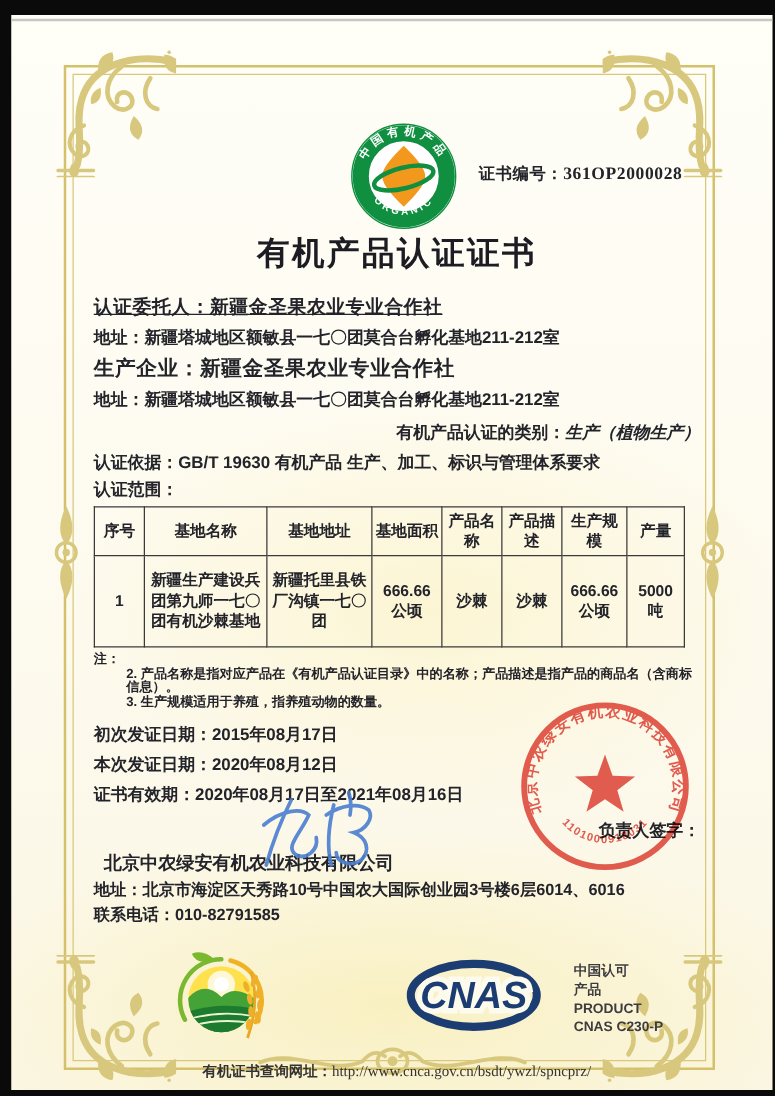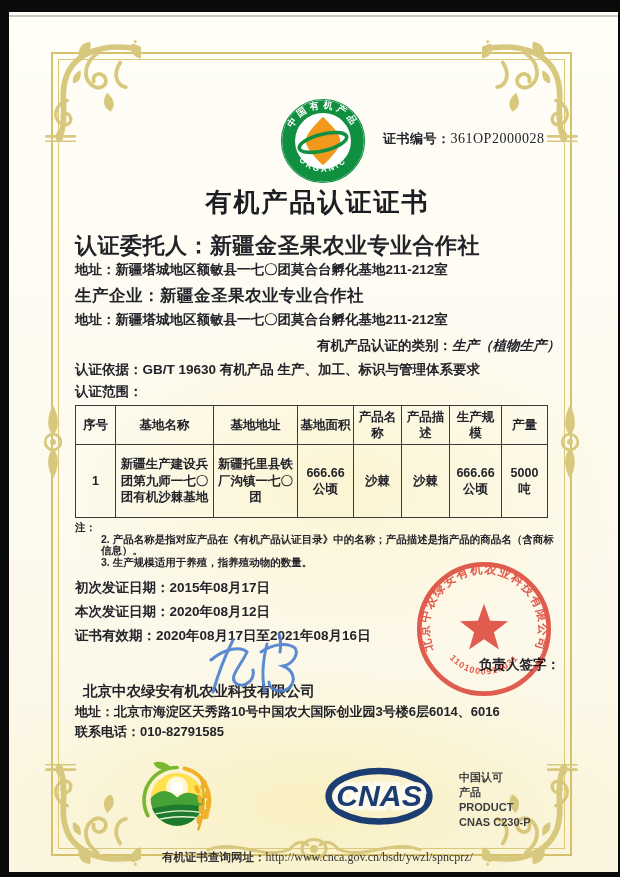--- a/index.html
+++ b/index.html
@@ -23,26 +23,26 @@
   .orn-br{right:32px;bottom:4px;transform:scale(-1,-1);}
   .orn-left{left:32px;top:50%;transform:translateY(-50%);}
   .orn-right{right:36px;top:50%;transform:translateY(-50%);}
   .orn-bottom{left:50%;bottom:8px;transform:translateX(-50%);}
 
   .content{position:absolute;left:66px;top:74px;width:485px;}
 
   .header-row{position:relative;height:96px;}
   .organic-logo{position:absolute;left:205px;top:12px;}
   .cert-no{position:absolute;left:308px;top:44px;font-size:13px;font-weight:700;letter-spacing:.5px;white-space:nowrap;}
-  .cert-no .num{font-family:"Liberation Serif","DejaVu Serif",serif;font-weight:400;font-size:14px;}
+  .cert-no .num{font-family:"Liberation Serif","DejaVu Serif",serif;font-weight:700;font-size:14px;}
 
   .title{margin:3px 0 0 0;text-align:center;font-size:26px;font-weight:700;letter-spacing:2px;color:#1c1c22;}
 
   .f{font-weight:700;}
-  .f-big{margin-top:14px;font-size:22px;line-height:24px;letter-spacing:.5px;}
+  .f-big{margin-top:14px;font-size:15px;line-height:24px;letter-spacing:.5px;text-decoration:underline;}
   .f-big2{font-size:16.5px;line-height:26px;letter-spacing:.5px;}
   .f-sm{font-size:13.5px;line-height:24px;}
   .f-cat{margin-top:3px;font-size:13.5px;line-height:22px;text-align:right;}
   .f-cat .ital{font-style:italic;}
   .f-basis{margin-top:2px;font-size:13.5px;line-height:22px;}
   .f-scope{font-size:13.5px;line-height:22px;}
 
   table.scope{margin-top:2px;width:472px;border-collapse:collapse;table-layout:fixed;
               font-size:12.5px;font-weight:700;text-align:center;}
   table.scope th,table.scope td{border:1.6px solid #3a3a3a;padding:2px 1px;line-height:1.32;vertical-align:middle;word-break:break-all;}

